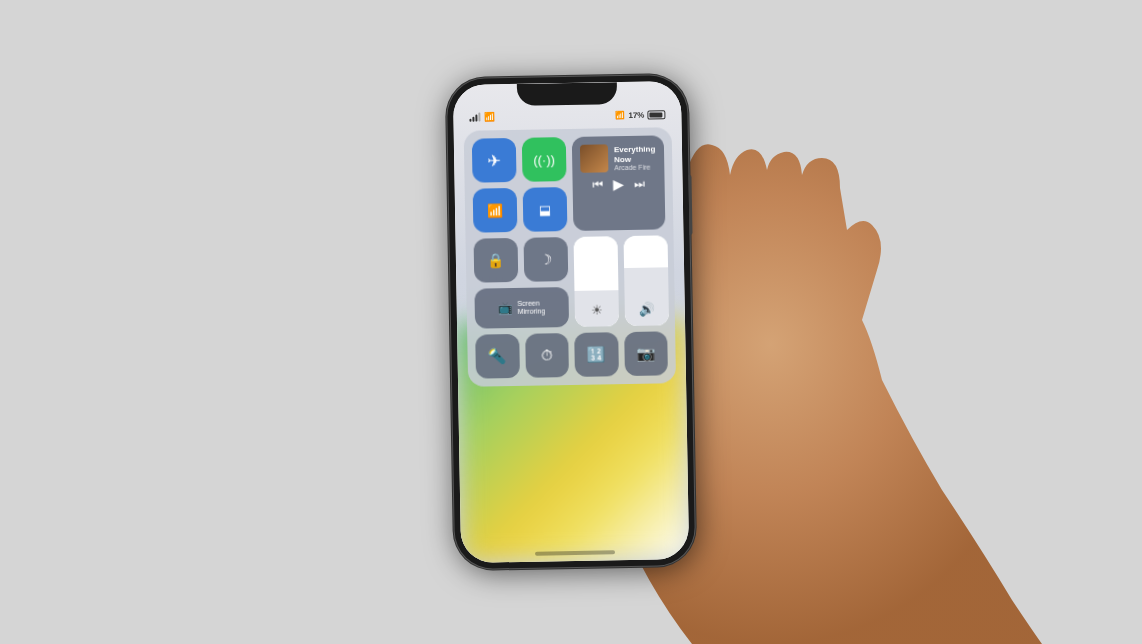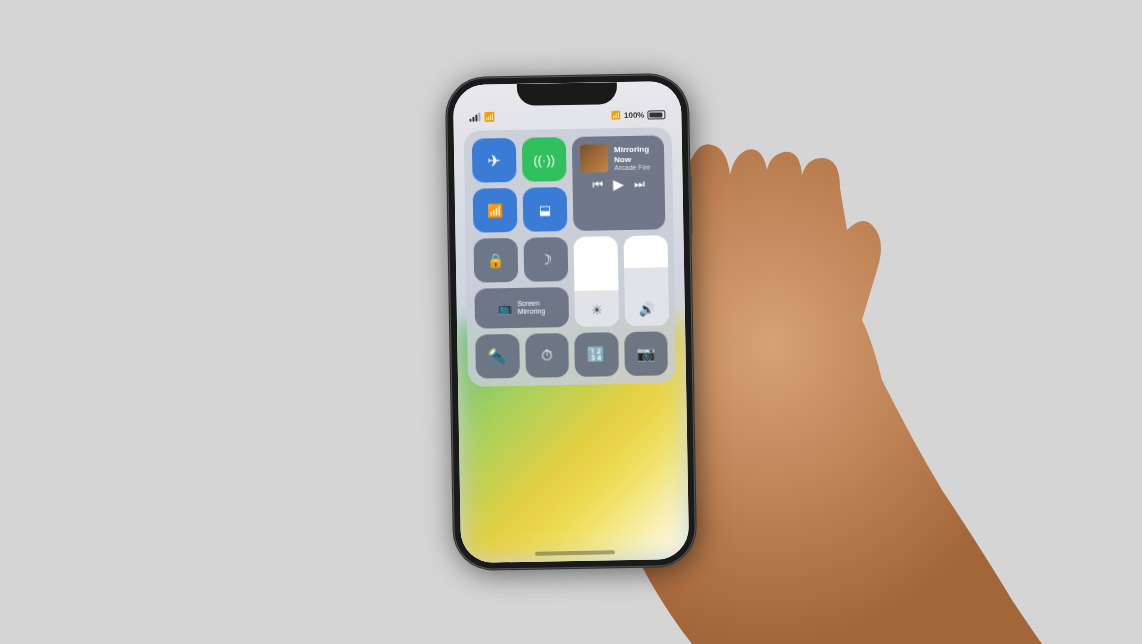--- a/index.html
+++ b/index.html
@@ -356,21 +356,21 @@
             <div class="signal-bars">
               <div class="signal-bar" style="height:3px;"></div>
               <div class="signal-bar" style="height:5px;"></div>
               <div class="signal-bar" style="height:7px;"></div>
               <div class="signal-bar" style="height:9px;background:#aaa;"></div>
             </div>
             <span style="font-size:9px;margin-left:2px;">📶</span>
           </div>
           <div class="status-right">
             <span style="font-size:8px;">📶</span>
-            <span style="font-size:8px;font-weight:600;color:#333;">100%</span>
+            <span style="font-size:8px;font-weight:600;color:#333;">17%</span>
             <div class="battery-body">
               <div class="battery-fill"></div>
             </div>
           </div>
         </div>
 
         <div class="control-center">
 
           <div class="cc-top-row">
             <div class="cc-buttons-2x2">
@@ -385,21 +385,21 @@
               </div>
               <div class="cc-btn bluetooth">
                 <span style="font-size:13px;">⬓</span>
               </div>
             </div>
 
             <div class="now-playing">
               <div class="now-playing-top">
                 <div class="now-playing-album" style="background:linear-gradient(135deg,#7a4f2a,#c4874a);"></div>
                 <div class="now-playing-info">
-                  <div class="now-playing-title">Mirroring Now</div>
+                  <div class="now-playing-title">Everything Now</div>
                   <div class="now-playing-artist">Arcade Fire</div>
                 </div>
               </div>
               <div class="now-playing-controls">
                 <span style="cursor:pointer;">⏮</span>
                 <span class="play-btn">▶</span>
                 <span style="cursor:pointer;">⏭</span>
               </div>
             </div>
           </div>

